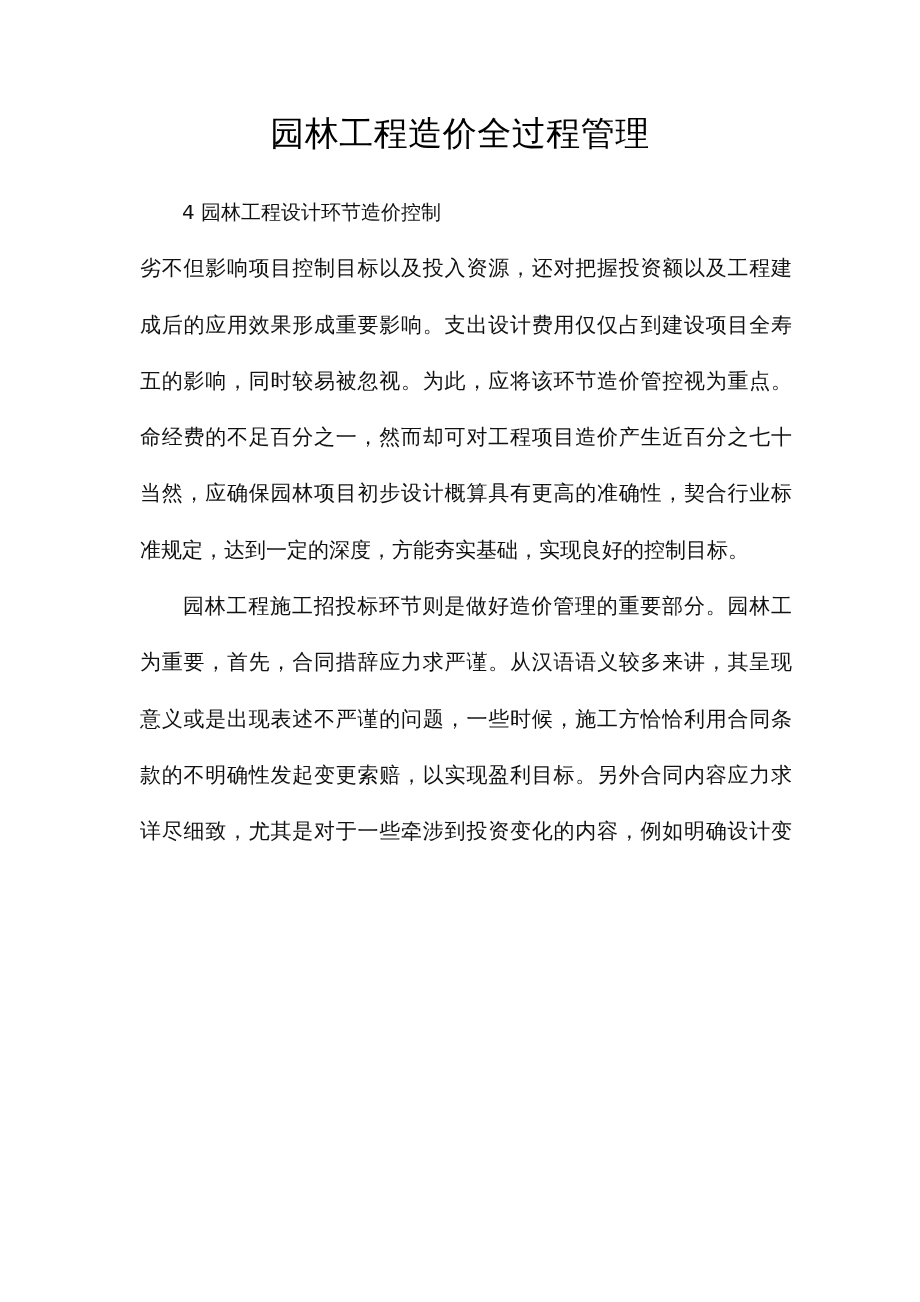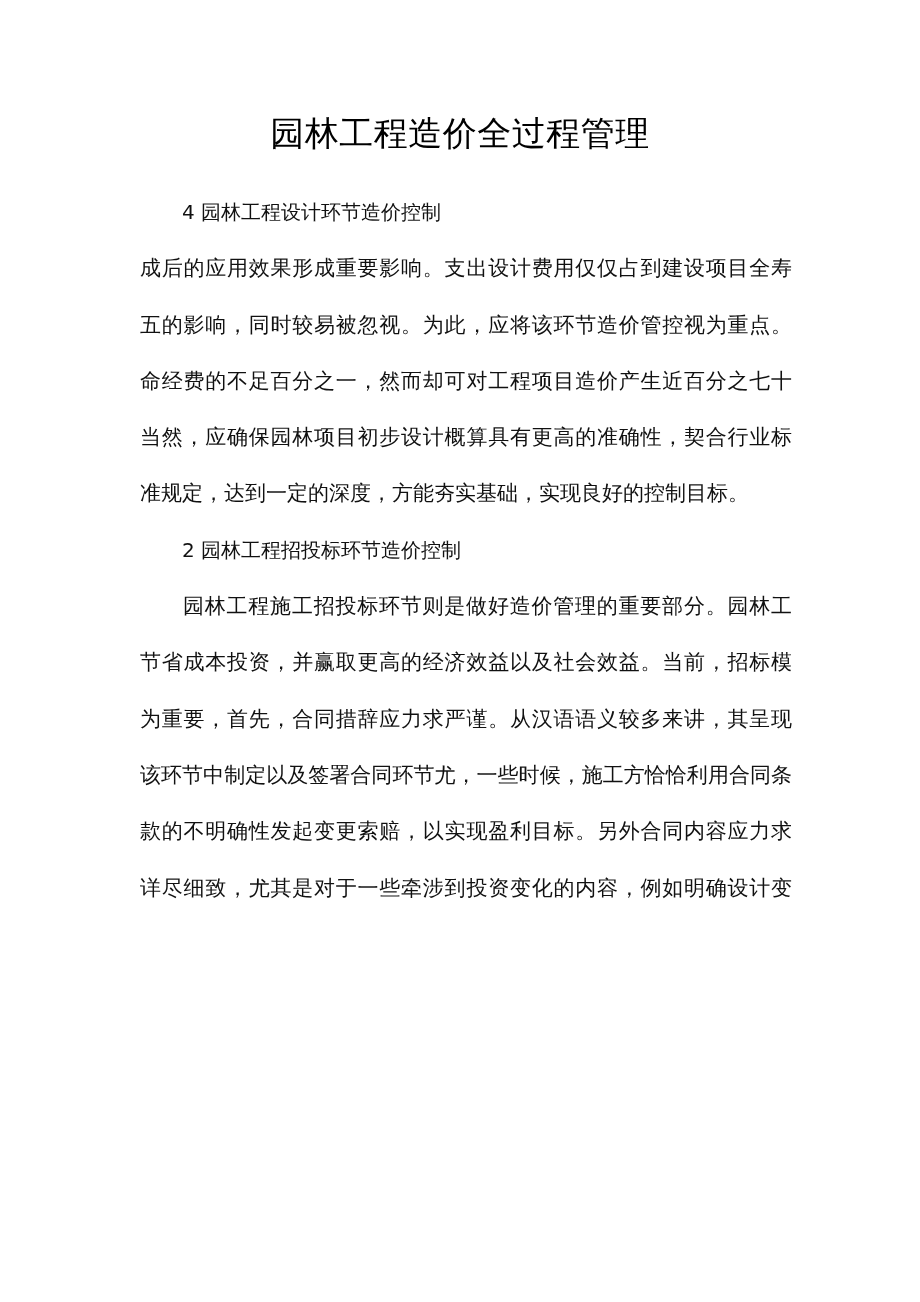--- a/index.html
+++ b/index.html
@@ -16,27 +16,26 @@
   .indent { padding-left: 43px; }
 </style>
 </head>
 <body>
 
 <div class="page">
   <h1 class="title">园林工程造价全过程管理</h1>
 
   <div class="body-text">
     <div class="line heading">4 园林工程设计环节造价控制</div>
+    <div class="line">劣不但影响项目控制目标以及投入资源，还对把握投资额以及工程建</div>
     <div class="line">成后的应用效果形成重要影响。支出设计费用仅仅占到建设项目全寿</div>
     <div class="line">五的影响，同时较易被忽视。为此，应将该环节造价管控视为重点。</div>
     <div class="line">命经费的不足百分之一，然而却可对工程项目造价产生近百分之七十</div>
     <div class="line">当然，应确保园林项目初步设计概算具有更高的准确性，契合行业标</div>
     <div class="line" style="text-align-last:left">准规定，达到一定的深度，方能夯实基础，实现良好的控制目标。</div>
 
-    <div class="line heading">2 园林工程招投标环节造价控制</div>
     <div class="line indent">园林工程施工招投标环节则是做好造价管理的重要部分。园林工</div>
-    <div class="line">节省成本投资，并赢取更高的经济效益以及社会效益。当前，招标模</div>
     <div class="line">为重要，首先，合同措辞应力求严谨。从汉语语义较多来讲，其呈现</div>
-    <div class="line">该环节中制定以及签署合同环节尤，一些时候，施工方恰恰利用合同条</div>
+    <div class="line">意义或是出现表述不严谨的问题，一些时候，施工方恰恰利用合同条</div>
     <div class="line">款的不明确性发起变更索赔，以实现盈利目标。另外合同内容应力求</div>
     <div class="line">详尽细致，尤其是对于一些牵涉到投资变化的内容，例如明确设计变</div>
   </div>
 </div>
 
 </body></html>

